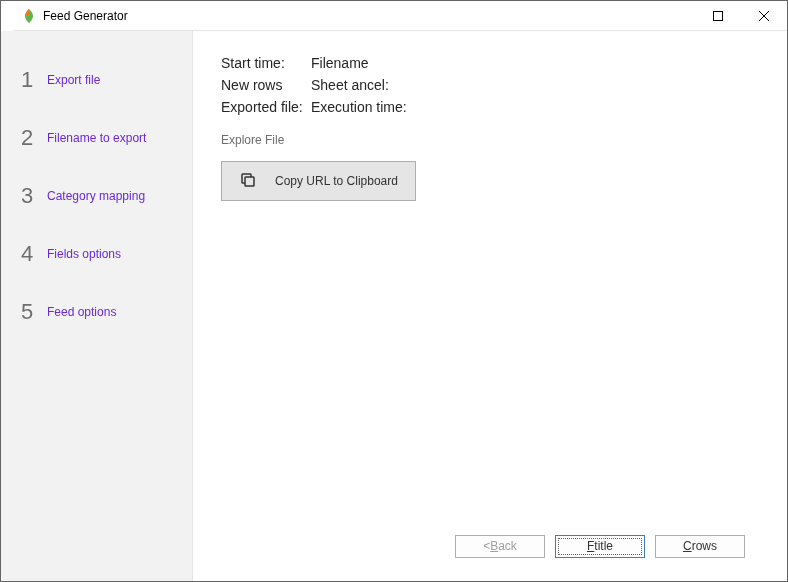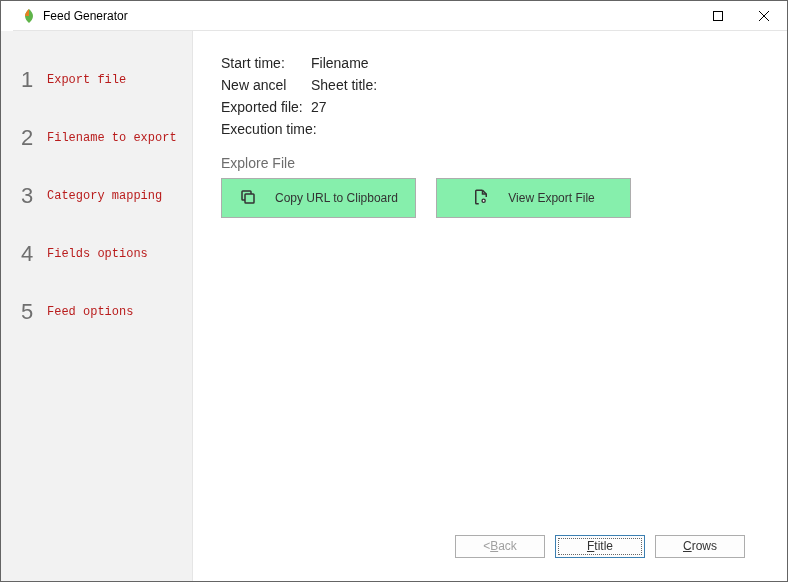--- a/index.html
+++ b/index.html
@@ -68,56 +68,55 @@
       cursor: default;
     }
     .step-num {
       font-size: 22px;
       width: 26px;
       color: #6f6f6f;
       font-weight: 400;
     }
     .step-label {
       font-size: 12px;
-      color: #b91c1c;
-      font-family: Liberation Mono, monospace;
+      color: #6d28d9;
     }
     
     .main {
       flex: 1;
       padding: 24px 28px 16px 28px;
       display: flex;
       flex-direction: column;
     }
     .info-table {
       display: grid;
       grid-template-columns: 90px auto;
       row-gap: 6px;
       font-size: 14px;
       color: #262626;
       margin-bottom: 18px;
     }
     .info-label {
       white-space: nowrap;
     }
     .heading {
-      font-size: 14px;
+      font-size: 12px;
       font-weight: 400;
       color: #6d6d6d;
-      margin-bottom: 7px;
+      margin-bottom: 14px;
     }
     .button-row {
       display: flex;
       gap: 20px;
     }
     .big-btn {
       flex: 0 0 195px;
       height: 40px;
       border: 1px solid #adadad;
-      background: #86efac;
+      background: #e5e5e5;
       display: flex;
       align-items: center;
       justify-content: center;
       gap: 18px;
       font-size: 12px;
       color: #333;
       cursor: pointer;
     }
     .big-btn svg {
       width: 18px;
@@ -204,54 +203,41 @@
       <span class="step-num">5</span>
       <span class="step-label">Feed options</span>
     </div>
   </div>
 
   <div class="main">
     <div class="info-table">
       <div class="info-label">Start time:</div>
 
       <div class="info-label">Filename</div>
-      <div>New ancel</div>
-
-      <div class="info-label">Sheet title:</div>
+      <div>New rows</div>
+
+      <div class="info-label">Sheet ancel:</div>
 
       <div class="info-label">Exported file:</div>
-      <div>27</div>
 
       <div class="info-label">Execution time:</div>
     </div>
 
     <div class="heading">Explore File</div>
 
     <div class="button-row">
       <button class="big-btn">
         <span>
           <svg viewBox="0 0 24 24" fill="none" stroke="#333" stroke-width="2">
             <rect x="8" y="8" width="12" height="12" rx="1"></rect>
             <path d="M16 8 V5 a1 1 0 0 0 -1 -1 H5 a1 1 0 0 0 -1 1 v10 a1 1 0 0 0 1 1 h3"></path>
           </svg>
         </span>
         <span>Copy URL to Clipboard</span>
       </button>
-      <button class="big-btn">
-        <span>
-          <svg viewBox="0 0 24 24" fill="none" stroke="#333" stroke-width="2">
-            <path d="M14 3 H6 a1 1 0 0 0 -1 1 v16 a1 1 0 0 0 1 1 h3"></path>
-            <path d="M14 3 l5 5 v4"></path>
-            <path d="M14 3 v5 h5"></path>
-            <circle cx="15.5" cy="17" r="3" fill="#333" stroke="none"></circle>
-            <circle cx="15.5" cy="17" r="1.2" fill="#fff" stroke="none"></circle>
-          </svg>
-        </span>
-        <span>View Export File</span>
-      </button>
     </div>
 
     <div style="flex:1"></div>
 
     <div class="footer">
       <button class="footer-btn disabled">
         <span>&lt; </span>
           <span class="u">B</span>
           <span>ack</span>
       </button>

